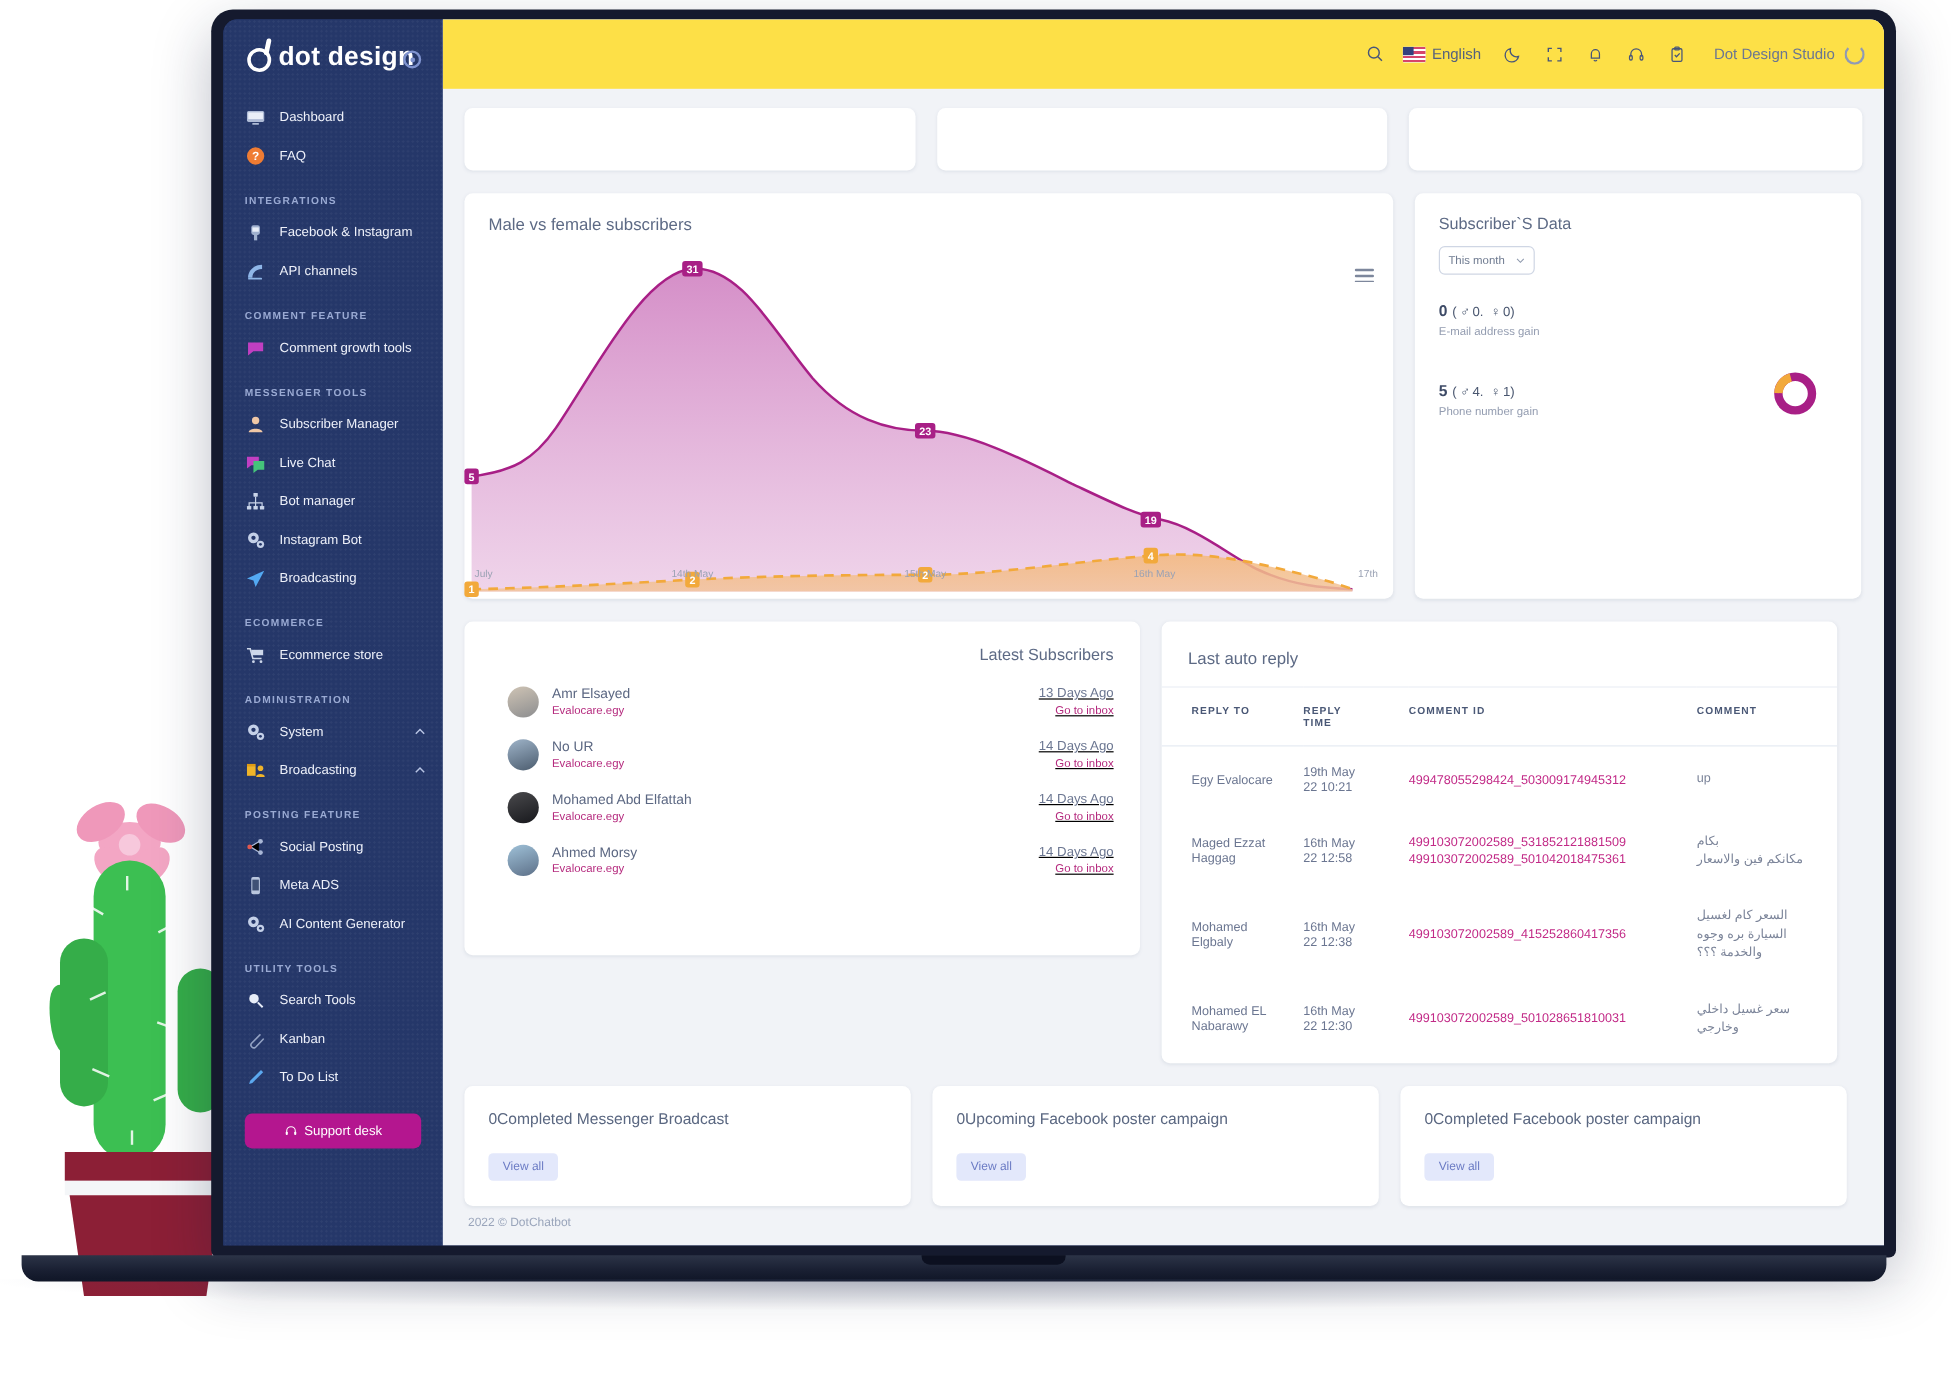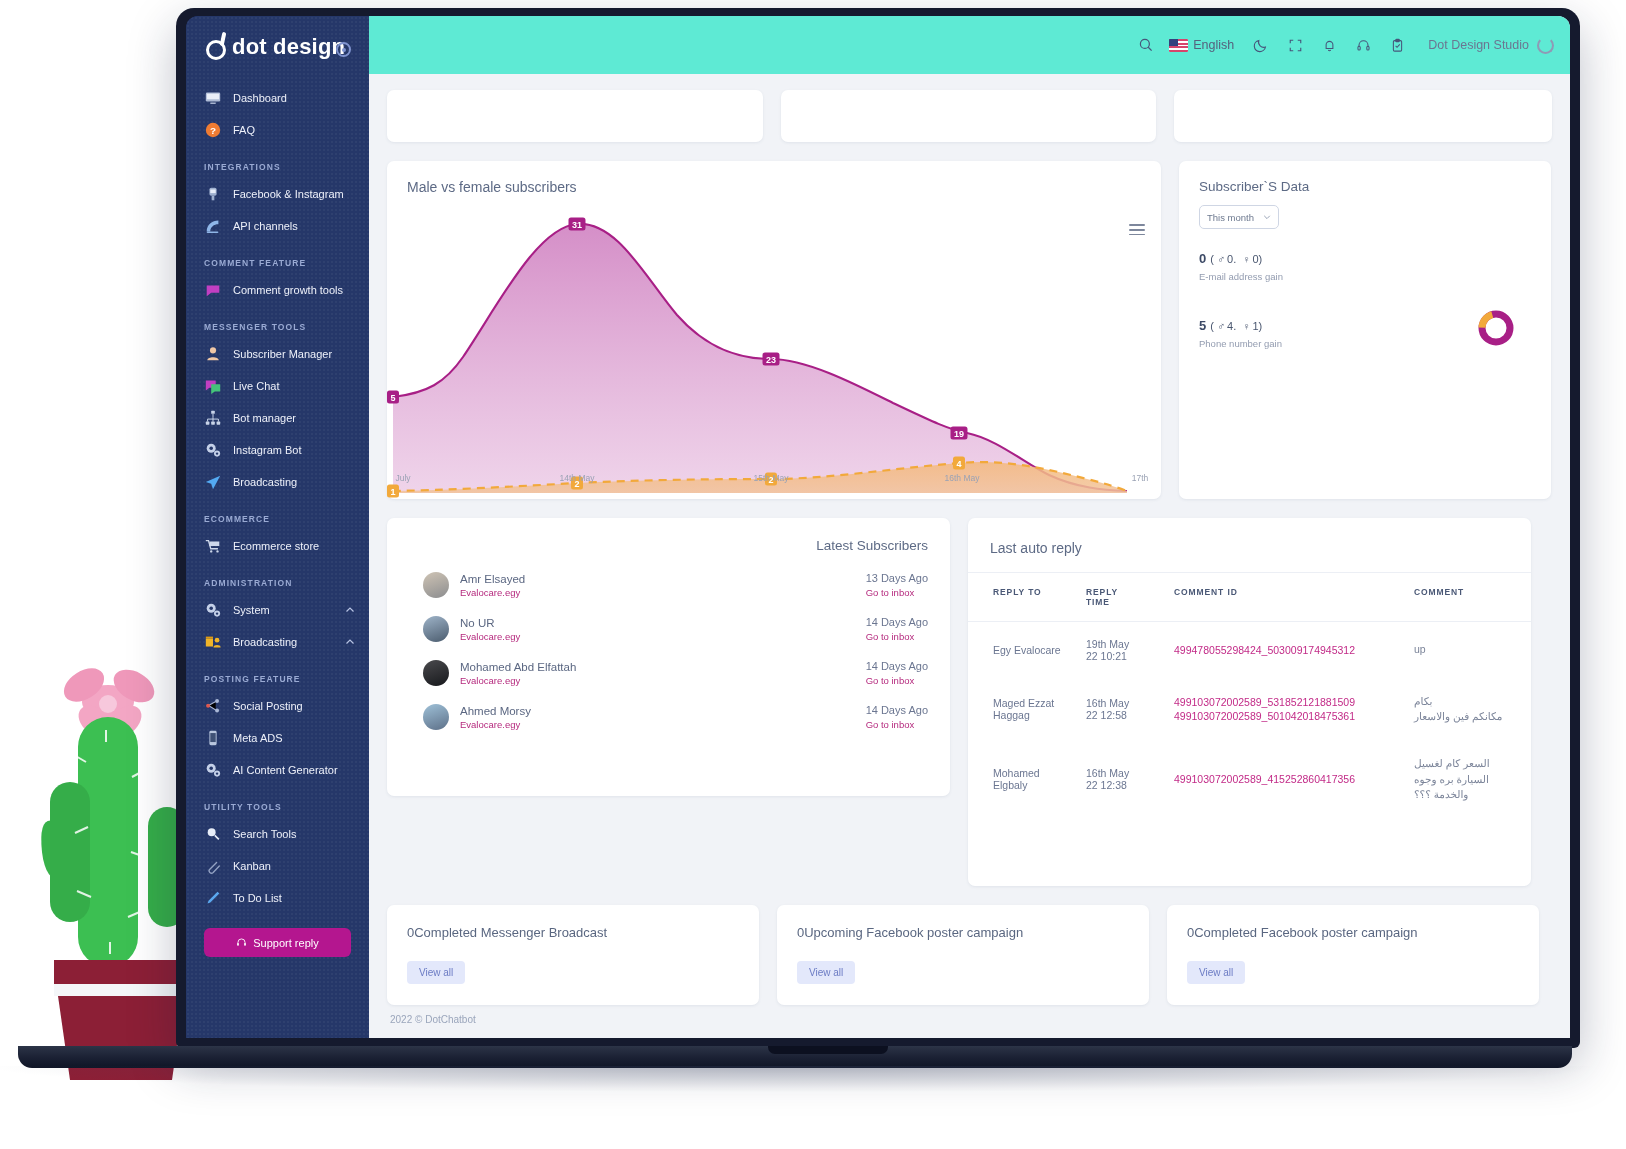--- a/index.html
+++ b/index.html
@@ -84,21 +84,21 @@
   .footer-copy{
     position:absolute; left:204px; bottom:13px; font-size:10px; color:#9aa5bb;
   }
 
   
   .content{
     position:absolute; left:183px; top:0; width:1201px; height:1022px;
     background:#f1f3f7; overflow:hidden;
   }
   .topbar{
-    height:58px; background:#5eead4; display:flex; align-items:center;
+    height:58px; background:#fde047; display:flex; align-items:center;
     justify-content:flex-end; padding-right:16px; gap:0px;
   }
   .tb-item{
     width:34px; height:34px; display:flex; align-items:center; justify-content:center;
     color:#3b4a6b; cursor:pointer;
   }
   .flag{
     width:19px; height:13px; border-radius:1px; overflow:hidden; position:relative;
     background:#e8ebf2; margin-right:5px; margin-left:6px; cursor:pointer;
   }
@@ -156,21 +156,21 @@
   .subs-card{ width:563px; height:278px; margin-top:19px; padding:20px 22px; }
   .subs-title{ font-size:13.5px; color:#5d6a85; margin-bottom:10px;text-align:right; }
   .subs-row{ display:flex; align-items:center; padding:9px 0 9px 14px; }
   .ava{ width:26px; height:26px; border-radius:50%; flex:0 0 26px; margin-right:11px; }
   .ava.a1{ background:linear-gradient(160deg,#cfc4b5,#8c8d8f); }
   .ava.a2{ background:linear-gradient(160deg,#9fb4c9,#4b5c6e); }
   .ava.a3{ background:linear-gradient(160deg,#4a4a4d,#17181c); }
   .ava.a4{ background:linear-gradient(160deg,#9fc1d8,#5d7088); }
   .subs-name{ font-size:11.5px; color:#5b6782; }
   .subs-page{ font-size:9.5px; color:#b52a7e; margin-top:2px; }
-  .subs-right{ margin-left:auto; text-align:left; }
+  .subs-right{ margin-left:auto; text-align:right;text-decoration:underline; }
   .subs-when{ font-size:11px; color:#6b7691; }
   .subs-go{ font-size:9.5px; color:#b52a7e; margin-top:3px; cursor:pointer; }
 
   
   .reply-card{ width:563px; height:368px; margin-top:19px; overflow:hidden; }
   .reply-title{ font-size:14px; color:#5d6a85; padding:22px 22px 16px 22px; }
   .rtable{ width:100%; border-collapse:collapse; table-layout:fixed;padding-left:36px; }
   .rtable th{
     font-size:8.5px; letter-spacing:.9px; color:#4a5876; font-weight:700; text-align:left;
     padding:14px 6px 14px 0; border-top:1px solid #eceff5; border-bottom:1px solid #eceff5;
@@ -423,21 +423,21 @@
           </svg>
           <span class="nav-label">To Do List</span>
         </div>
 
         <div class="support-btn">
           <svg width="11" height="11" viewBox="0 0 20 20">
             <path d="M3.5 12 v-2 a6.5 6.5 0 0 1 13 0 v2" stroke="#fff" stroke-width="1.6" fill="none"></path>
             <rect x="2" y="11" width="3.2" height="5" rx="1.4" fill="#fff"></rect>
             <rect x="14.8" y="11" width="3.2" height="5" rx="1.4" fill="#fff"></rect>
           </svg>
-          <span>Support reply</span>
+          <span>Support desk</span>
         </div>
       </nav>
     </aside>
 
     <main class="content">
 
       <header class="topbar">
         <span class="tb-item">
           <svg width="16" height="16" viewBox="0 0 20 20">
             <circle cx="8.6" cy="8.6" r="5.6" stroke="#47557a" stroke-width="1.5" fill="none"></circle>
@@ -706,20 +706,37 @@
                   <td>
                     <span class="cid">499103072002589_415252860417356</span>
                   </td>
                   <td>
                     <span class="cmt">السعر كام لغسيل</span><br>
                     <span class="cmt">السيارة بره وجوه</span><br>
                     <span class="cmt">والخدمة ؟؟؟</span>
                   </td>
                 </tr>
 
+                <tr>
+                  <td>
+                    <span>Mohamed EL</span><br>
+                    <span>Nabarawy</span>
+                  </td>
+                  <td>
+                    <span>16th May</span><br>
+                    <span>22 12:30</span>
+                  </td>
+                  <td>
+                    <span class="cid">499103072002589_501028651810031</span>
+                  </td>
+                  <td>
+                    <span class="cmt">سعر غسيل داخلي</span><br>
+                    <span class="cmt">وخارجي</span>
+                  </td>
+                </tr>
               </tbody>
             </table>
           </section>
         </div>
 
         <div class="row bot">
           <div class="card bot-card b1">
             <div class="bot-title">0Completed Messenger Broadcast</div>
             <span class="viewall">View all</span>
           </div>

